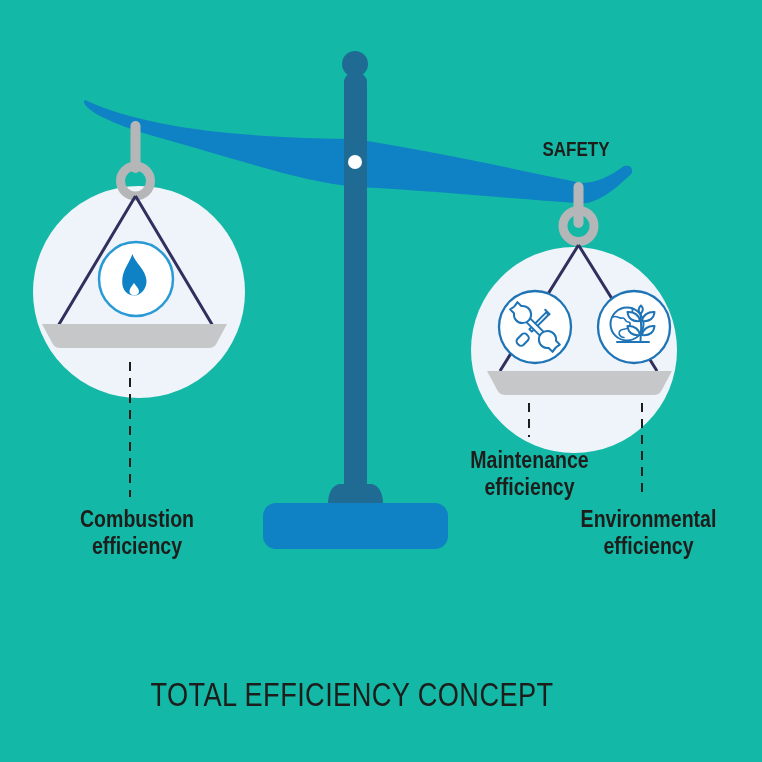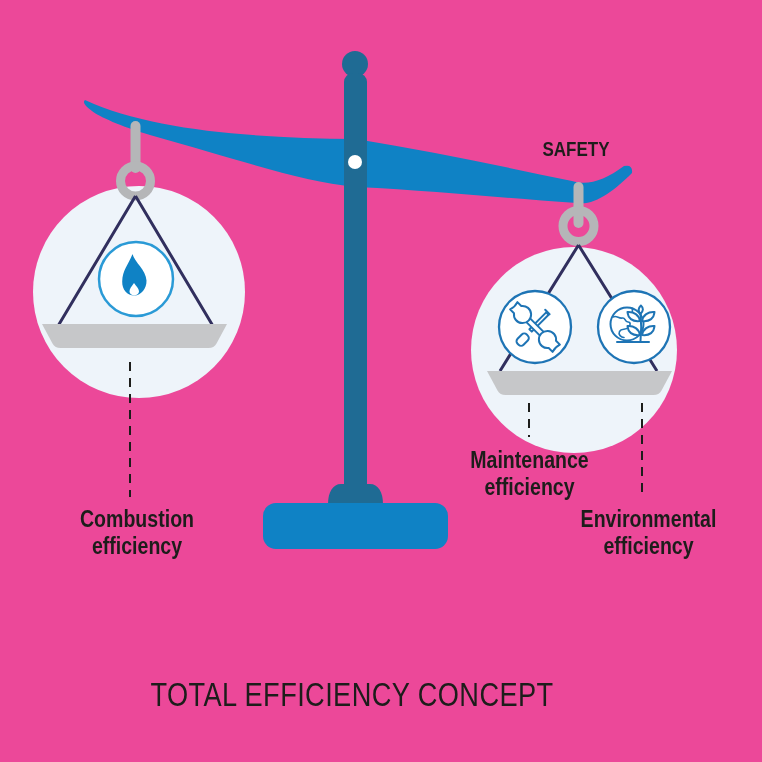--- a/index.html
+++ b/index.html
@@ -8,21 +8,21 @@
     --c-hook:#b5b6b8;
     --c-pan:#c6c7c9;
     --c-string:#312f5e;
     --c-icon:#1e74b5;
     --c-flame-ring:#2a9ad6;
     --c-bg-circle:#eef4fa;
     --c-text:#1d1d1b;
   }
   html,body{margin:0;padding:0;background:#ffffff;}
   .canvas{
-    position:relative;width:762px;height:762px;background:#ec4899;overflow:hidden;
+    position:relative;width:762px;height:762px;background:#14b8a6;overflow:hidden;
     font-family:"Liberation Sans", sans-serif;
   }
   .canvas svg{position:absolute;left:0;top:0;}
   .label{
     position:absolute;font-weight:bold;font-size:23px;line-height:27px;text-align:center;
     color:var(--c-text);transform:scaleX(0.85);transform-origin:50% 0;
   }
   .safety-label{
     position:absolute;font-weight:bold;font-size:20px;line-height:22px;text-align:center;
     color:var(--c-text);transform:scaleX(0.85);transform-origin:50% 0;white-space:nowrap;

